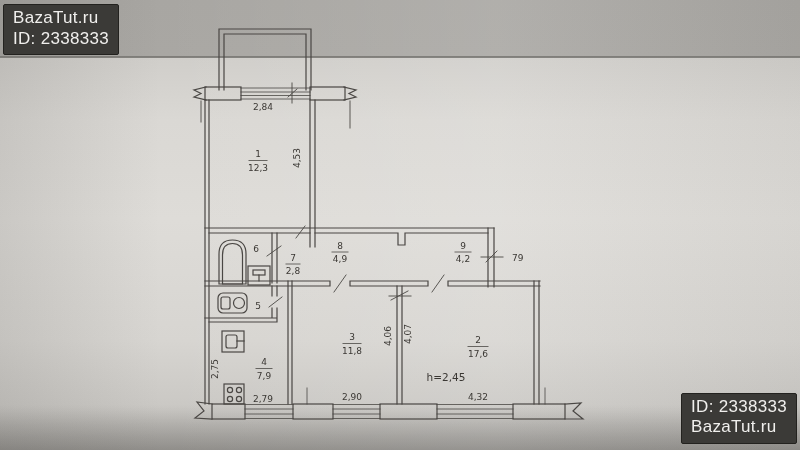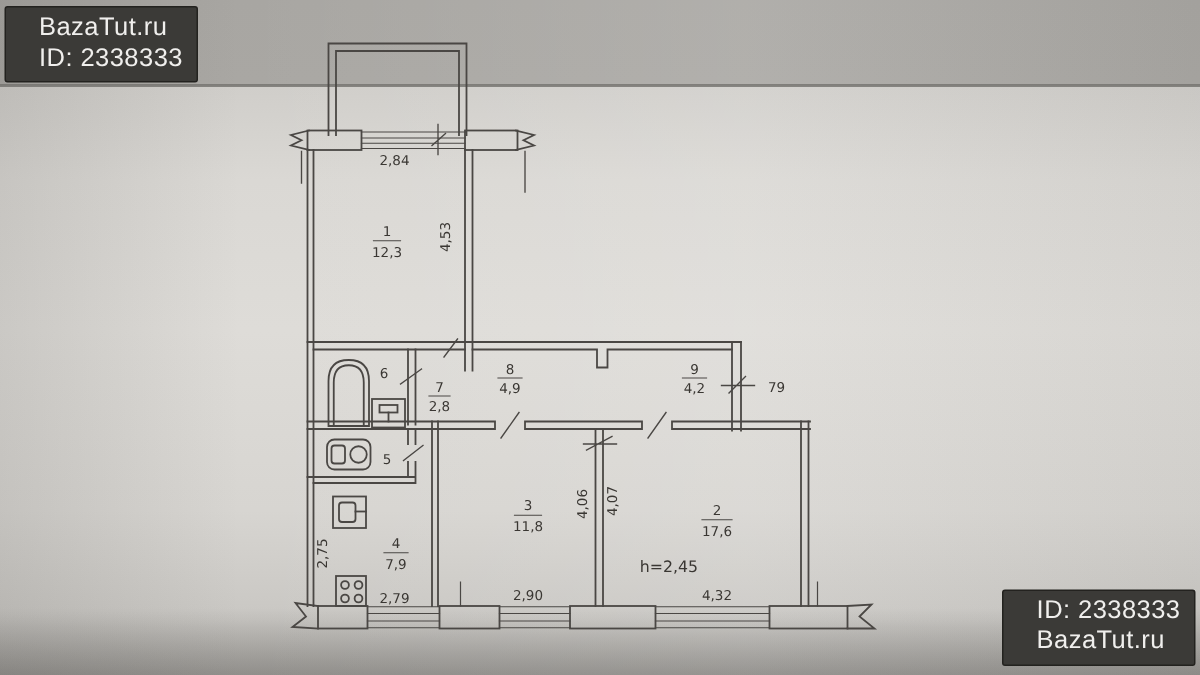--- a/index.html
+++ b/index.html
@@ -7,21 +7,21 @@
     font-family:"Liberation Sans",sans-serif;background:#cfcdc9;}
   .photo-bg{position:absolute;inset:0;
     background:
       linear-gradient(180deg, rgba(0,0,0,0) 90%, rgba(55,53,50,0.28) 100%),
       linear-gradient(90deg, rgba(70,68,65,0.13) 0%, rgba(0,0,0,0) 20%, rgba(255,255,255,0.10) 62%, rgba(0,0,0,0.03) 100%),
       linear-gradient(180deg, #a8a6a2 0px, #a9a7a3 56px, #d0ceca 58px, #dad8d4 120px, #dedcd8 220px, #d7d5d1 340px, #c9c7c3 412px, #b3b1ad 450px);}
   .paper-line{position:absolute;left:0;top:56px;width:800px;height:2px;background:#6e6c68;opacity:.75;}
   .plan{position:absolute;left:0;top:0;width:800px;height:450px;}
   .plan text{font-family:"DejaVu Sans",sans-serif;fill:#3a3733;}
   .badge{position:absolute;background:#3b3a37;color:#f0efed;border:1px solid #23221f;
-    border-radius:2px;padding:3px 9px 5px 22px;line-height:1.22;font-size:17px;letter-spacing:.3px;}
+    border-radius:2px;padding:3px 9px 5px 9px;line-height:1.22;font-size:17px;letter-spacing:.3px;}
   .badge-tl{left:3px;top:4px;}
   .badge-br{right:3px;bottom:6px;}
 </style>
 </head>
 <body>
 
 <div class="screen">
   <div class="photo-bg"></div>
   <div class="paper-line"></div>
 

